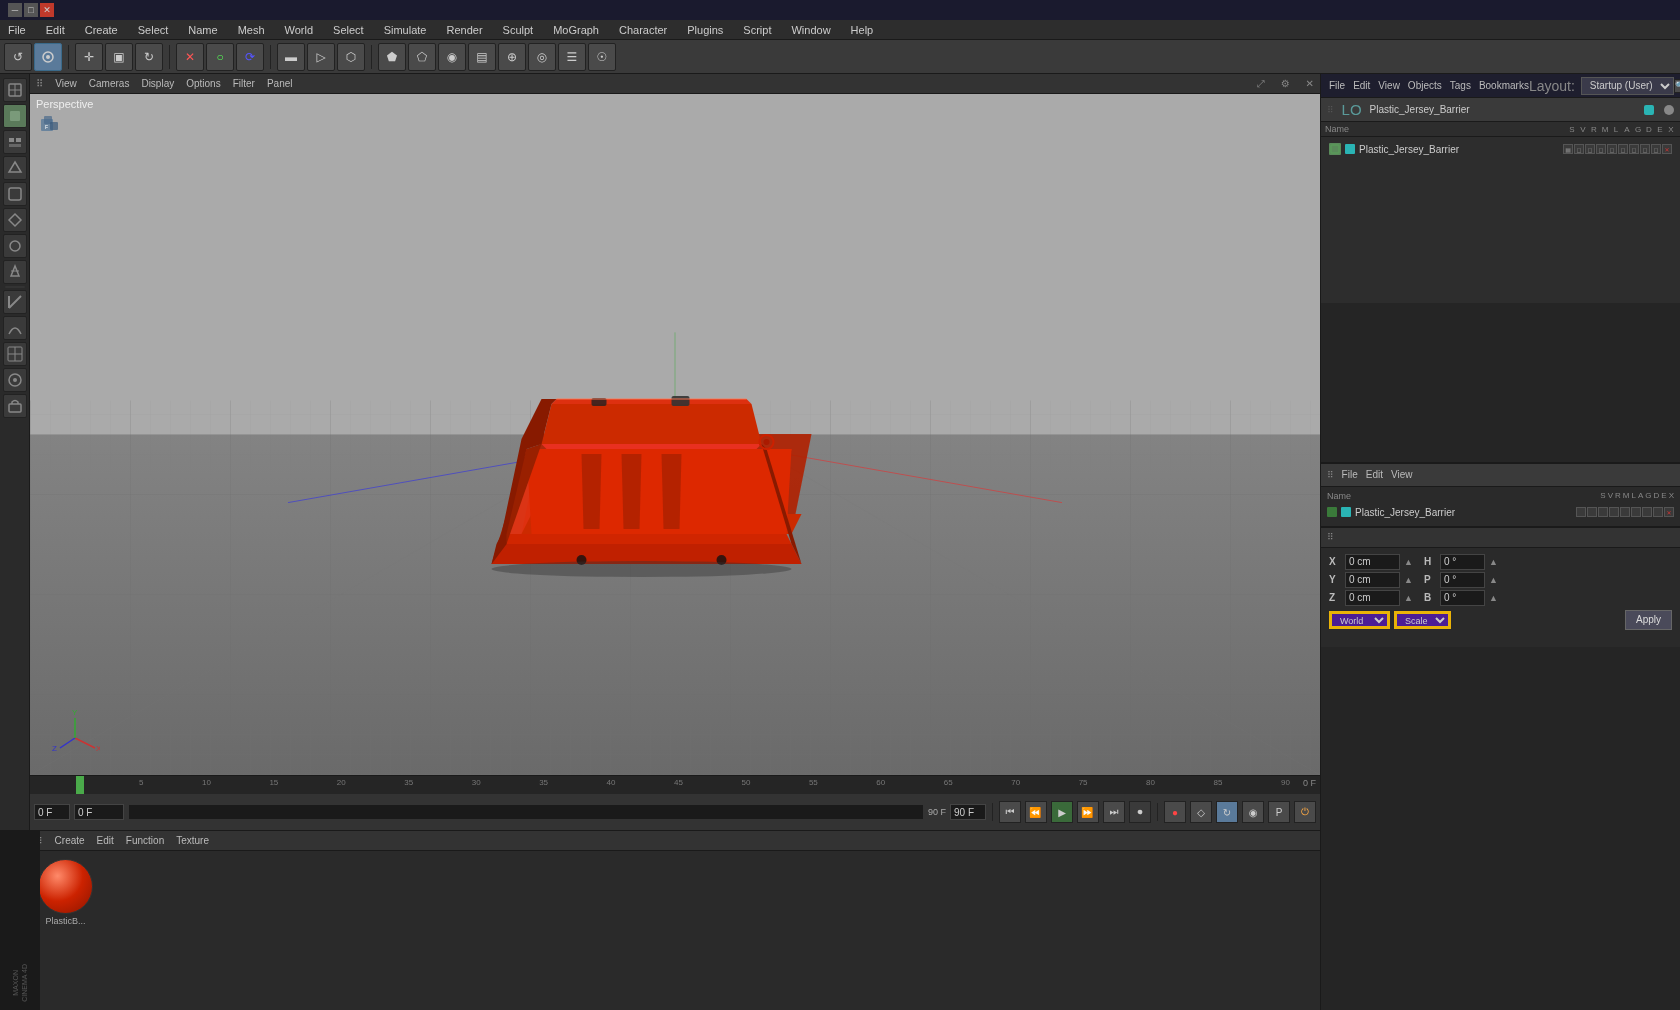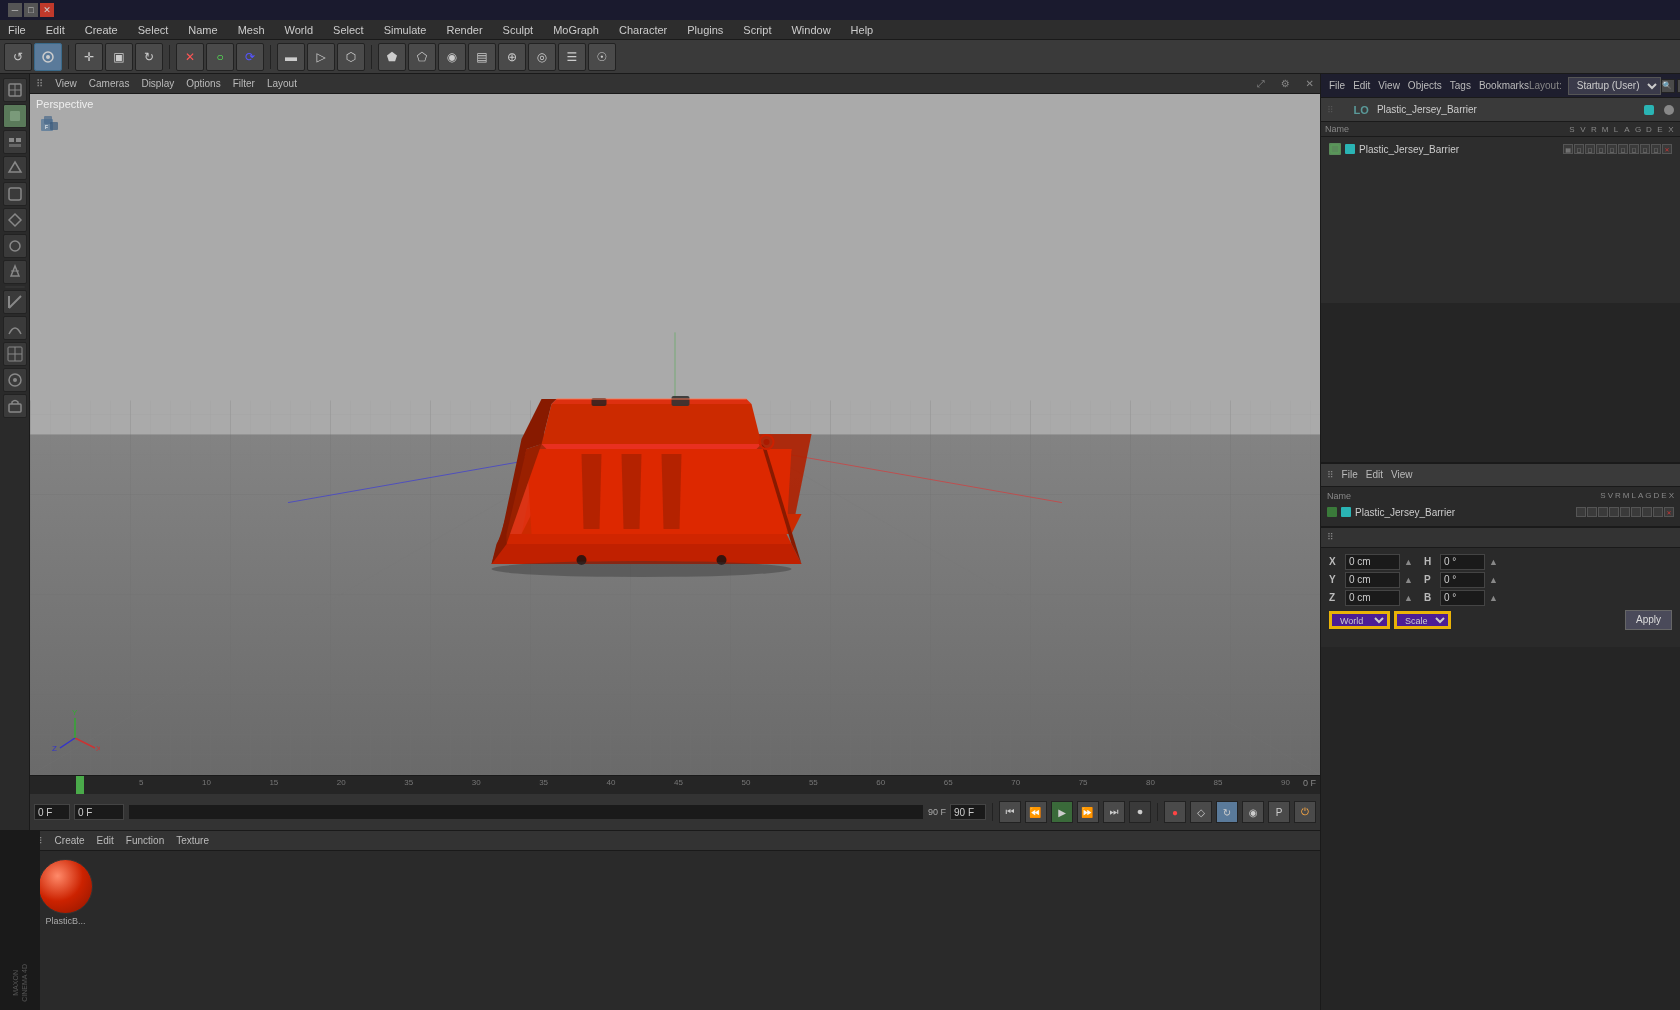--- a/index.html
+++ b/index.html
@@ -631,21 +631,21 @@
 
     <div id="viewport-area">
 
       <div id="viewport-header">
         <span style="color:#888; font-size:10px;">⠿</span>
         <span class="viewport-menu">View</span>
         <span class="viewport-menu">Cameras</span>
         <span class="viewport-menu">Display</span>
         <span class="viewport-menu">Options</span>
         <span class="viewport-menu">Filter</span>
-        <span class="viewport-menu">Layout</span>
+        <span class="viewport-menu">Panel</span>
         <div style="flex:1"></div>
         <span style="color:#888; font-size:10px; cursor:pointer;">⤢</span>
         <span style="color:#888; font-size:10px; cursor:pointer; margin-left:4px;">⚙</span>
         <span style="color:#888; font-size:10px; cursor:pointer; margin-left:4px;">✕</span>
       </div>
 
       <div id="viewport-canvas">
 
         <div id="perspective-label">Perspective</div>
 
@@ -817,36 +817,36 @@
     <div id="right-top-bar">
       <div style="display:flex; gap:8px; align-items:center;">
         <span class="right-top-menu">File</span>
         <span class="right-top-menu">Edit</span>
         <span class="right-top-menu">View</span>
         <span class="right-top-menu">Objects</span>
         <span class="right-top-menu">Tags</span>
         <span class="right-top-menu">Bookmarks</span>
       </div>
       <div style="display:flex; align-items:center; gap:6px;">
-        <span style="font-size:10px; color:#888;">Layout:</span>
+        <span style="font-size:14px; color:#888;">Layout:</span>
         <select id="layout-dropdown" class="coord-select">
           <option>Startup (User)</option>
         </select>
       </div>
       <div style="display:flex; gap:2px;">
         <button class="tl-btn" style="width:14px; height:14px; font-size:8px;">🔍</button>
         <button class="tl-btn" style="width:14px; height:14px; font-size:8px;">⚙</button>
 
       </div>
     </div>
 
     <div id="objects-panel">
       <div id="objects-header">
         <span style="color:#555; font-size:9px;">⠿</span>
-        <span style="font-size:11px; color:#5a9a9a; font-weight:bold;margin-left:12px;">LO</span>
+        <span style="font-size:15px; color:#5a9a9a; font-weight:normal;">LO</span>
         <span style="font-size:10px; color:#ccc;">Plastic_Jersey_Barrier</span>
         <div style="flex:1;"></div>
         <div style="width:10px; height:10px; background:#2ab4b4; border-radius:2px;"></div>
         <div style="width:10px; height:10px; background:#888; border-radius:50%; margin-left:2px;"></div>
       </div>
 
       <div id="col-headers">
         <span class="col-name">Name</span>
         <div class="col-icons">
           <span class="col-icon-header">S</span>

